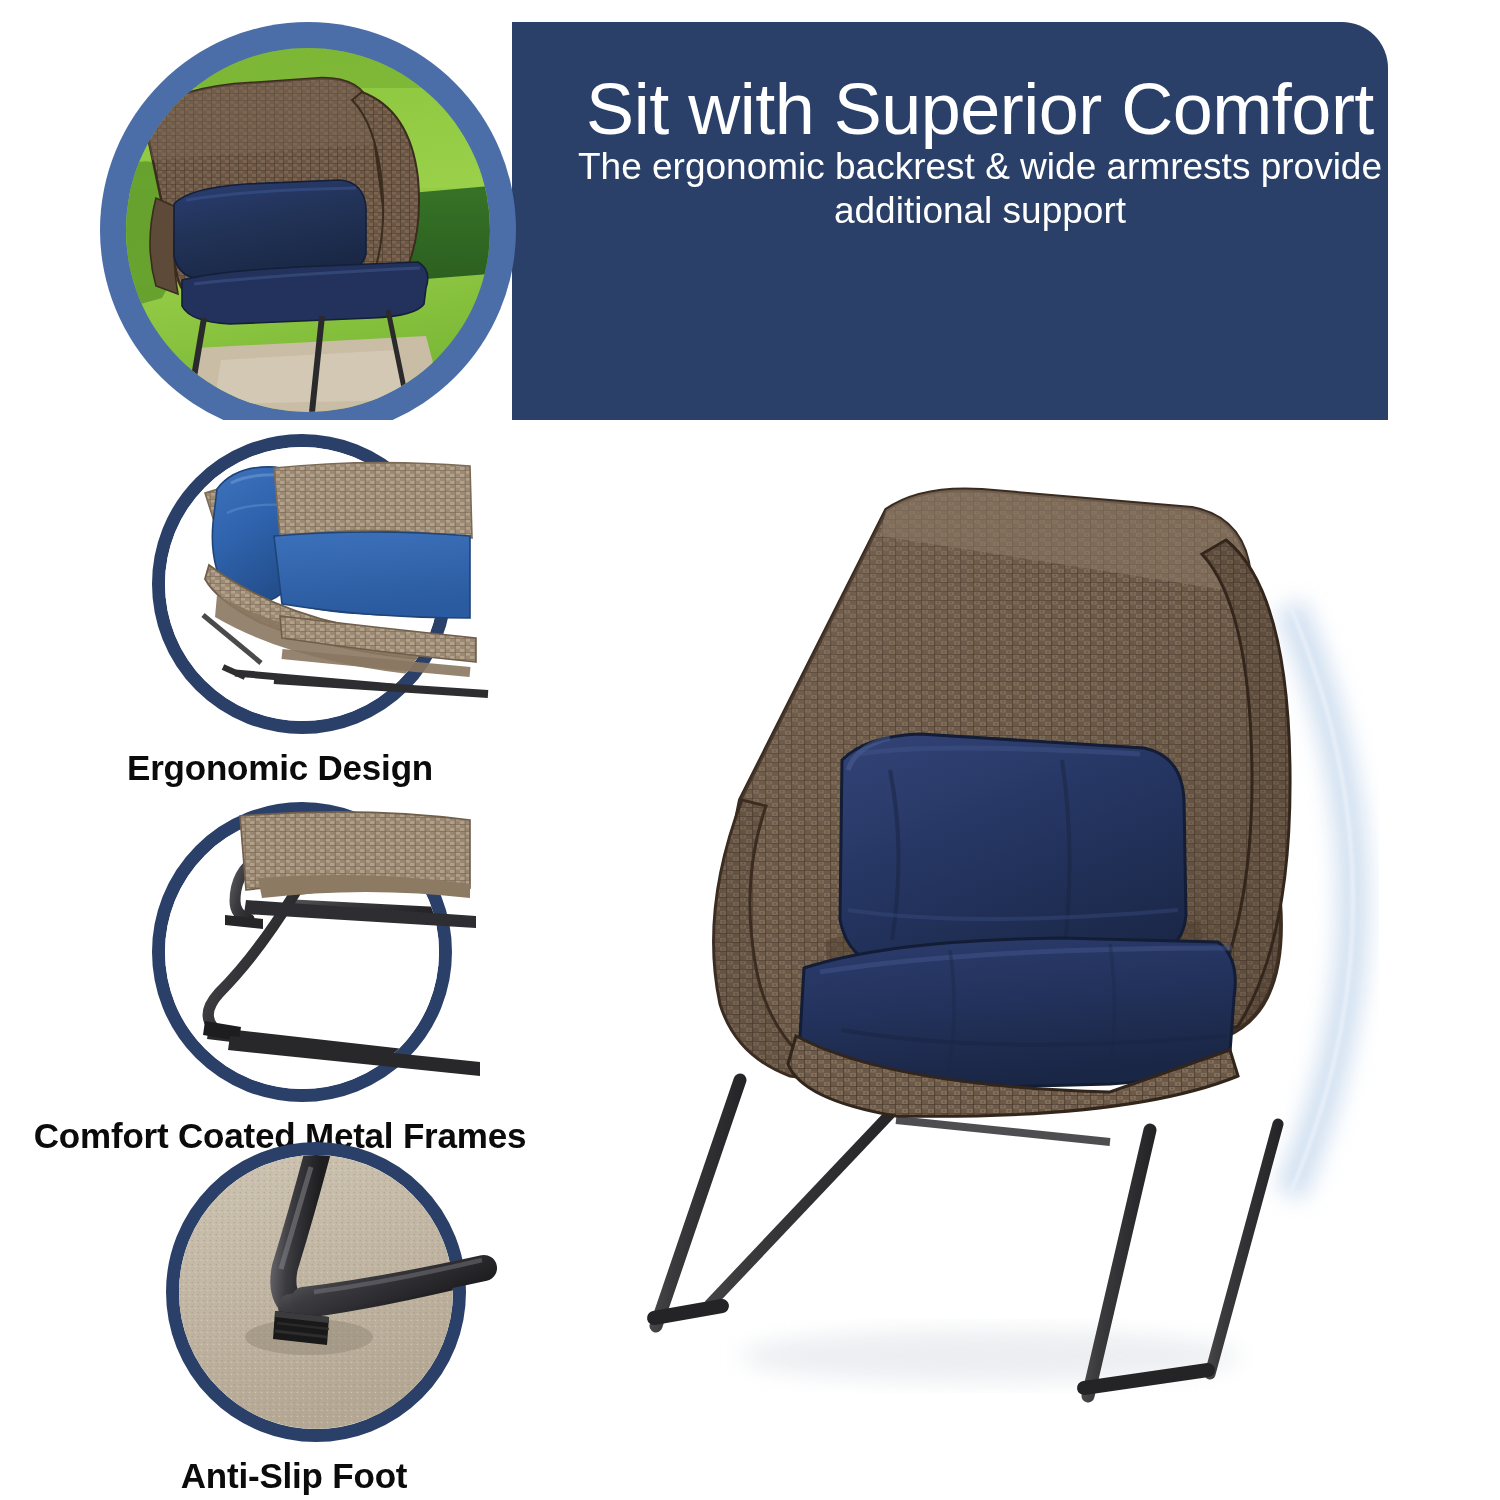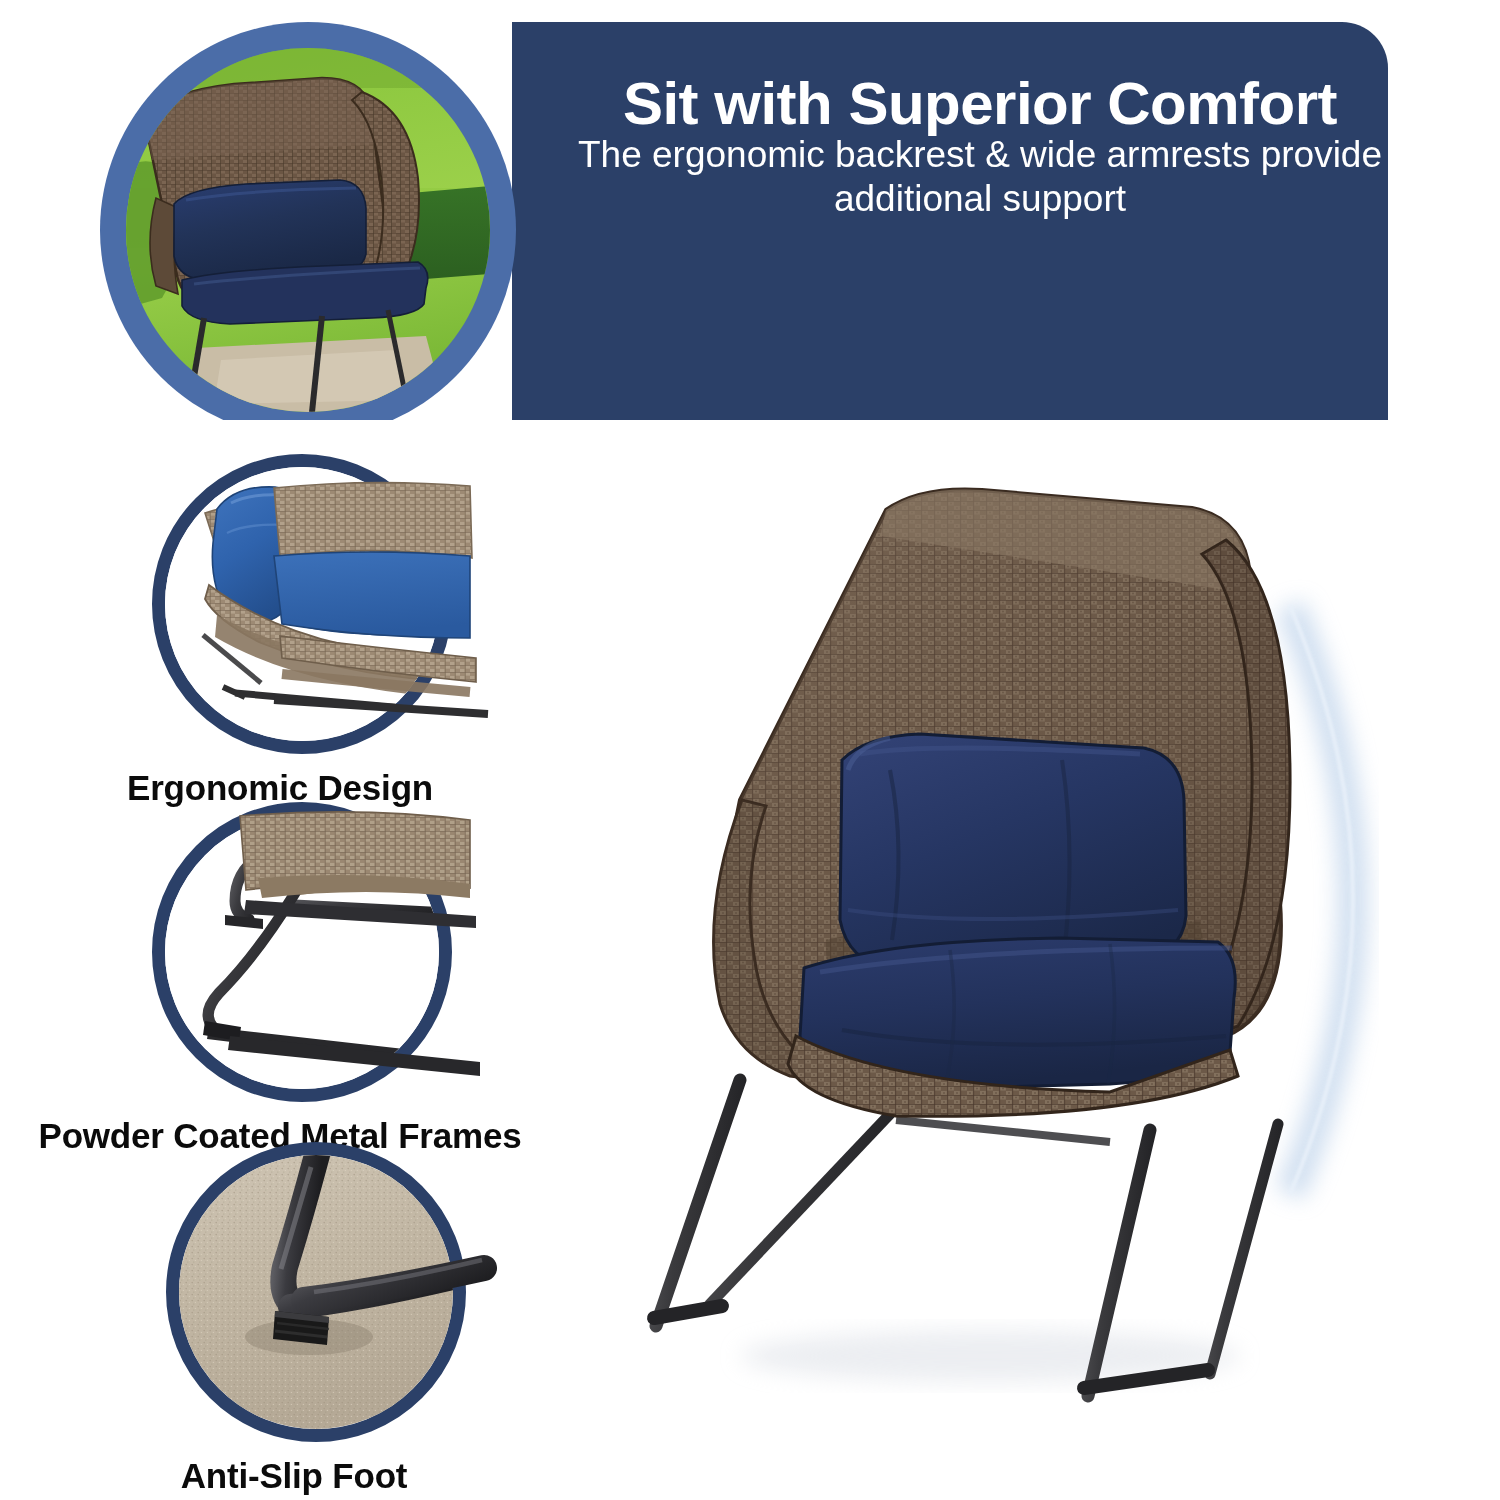--- a/index.html
+++ b/index.html
@@ -25,22 +25,22 @@
     border-radius:0 46px 0 0;
   }
   .banner-text{
     position:absolute;
     left:472px; top:52px;
     width:816px;
     text-align:center;
     color:#ffffff;
   }
   .banner-title{
-    font-size:60px;
-    font-weight:bold;
+    font-size:72px;
+    font-weight:normal;
     line-height:0.99;
     letter-spacing:-0.5px;
   }
   .banner-sub{
     font-size:37px;
     font-weight:normal;
     line-height:1.17;
   }
 
   
@@ -64,21 +64,21 @@
     border-radius:50%;
     overflow:hidden;
   }
 
   
   .feature{
     position:absolute;
     left:0;
     width:560px;
   }
-  #feature-1 { top:452px; }
+  #feature-1 { top:432px; }
   #feature-2 { top:800px; }
   #feature-3 { top:1140px;margin-left:14px; }
 
   .feature-figure{
     position:relative;
     width:560px; height:310px;
   }
   .feature-ring{
     position:absolute;
     left:152px; top:2px;
@@ -309,21 +309,21 @@
           <rect x="4.8" y="0" width="0.9" height="7" fill="#6a5947" opacity="0.55"></rect>
           <rect x="0" y="3.1" width="10" height="0.8" fill="#6a5947" opacity="0.5"></rect>
         </pattern>
       </defs>
       <path d="M70 16 Q190 6 300 20 L300 88 Q190 76 76 90 Z" fill="url(#weave2b)" stroke="#6f5e4b" stroke-width="1.6"></path>
       <path d="M88 78 Q200 70 300 84 L300 98 Q196 86 92 98 Z" fill="#8c7a63"></path>
       <path d="M76 100 L306 116 L306 128 L74 114 Z" fill="#2e2e32"></path>
       <path d="M60 236 L310 262 L310 276 L58 250 Z" fill="#28282b"></path>
     </svg>
   </div>
-  <div class="feature-label">Powder Coated Metal Frames</div>
+  <div class="feature-label">Comfort Coated Metal Frames</div>
 </div>
 
 <div class="feature" id="feature-3">
   <div class="feature-figure">
     <div class="feature-ring"></div>
     <div class="feature-photo">
       <svg width="274" height="274" viewBox="0 0 274 274">
         <defs>
           <linearGradient id="ground3" x1="0" y1="0" x2="0.3" y2="1">
             <stop offset="0" stop-color="#cfc5b4"></stop>

